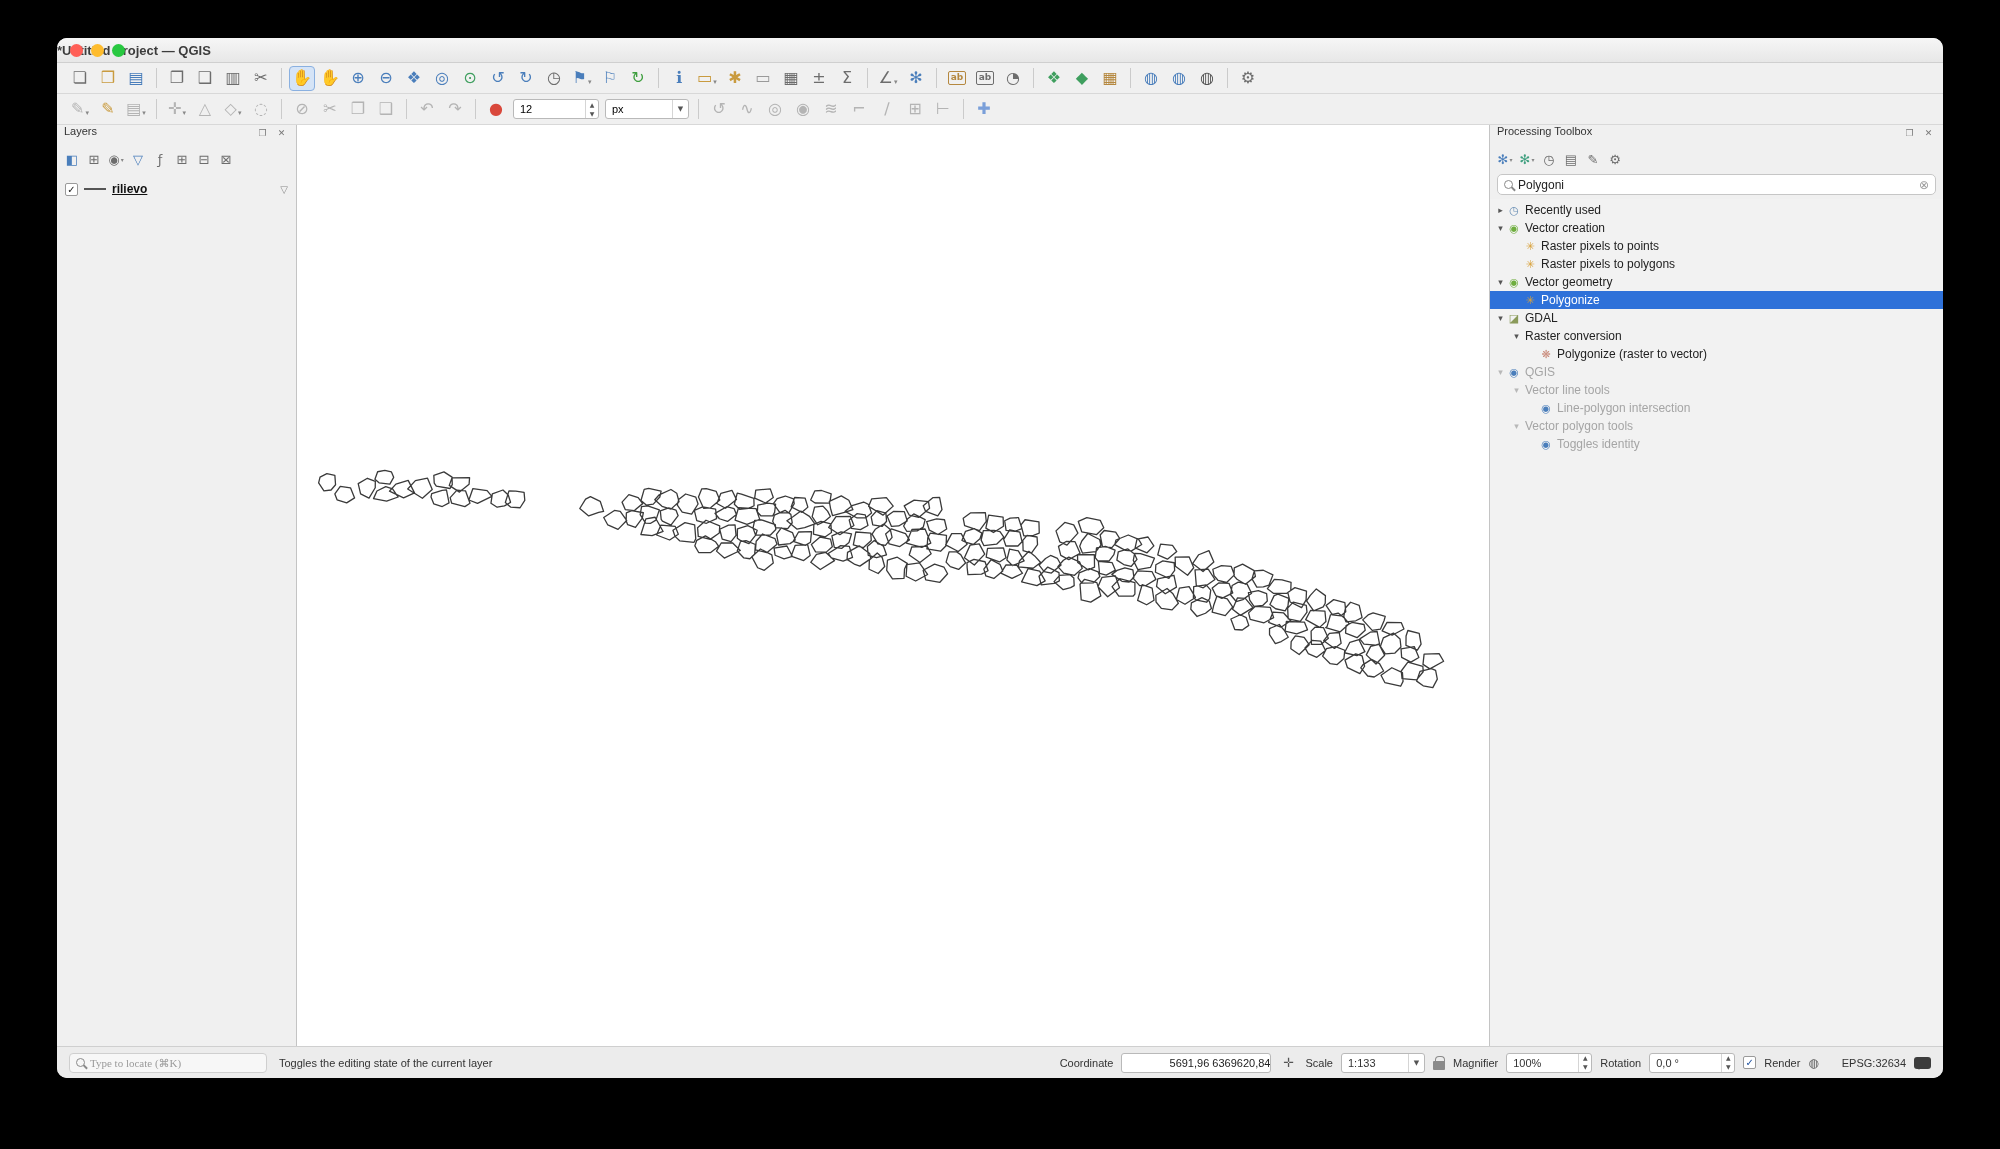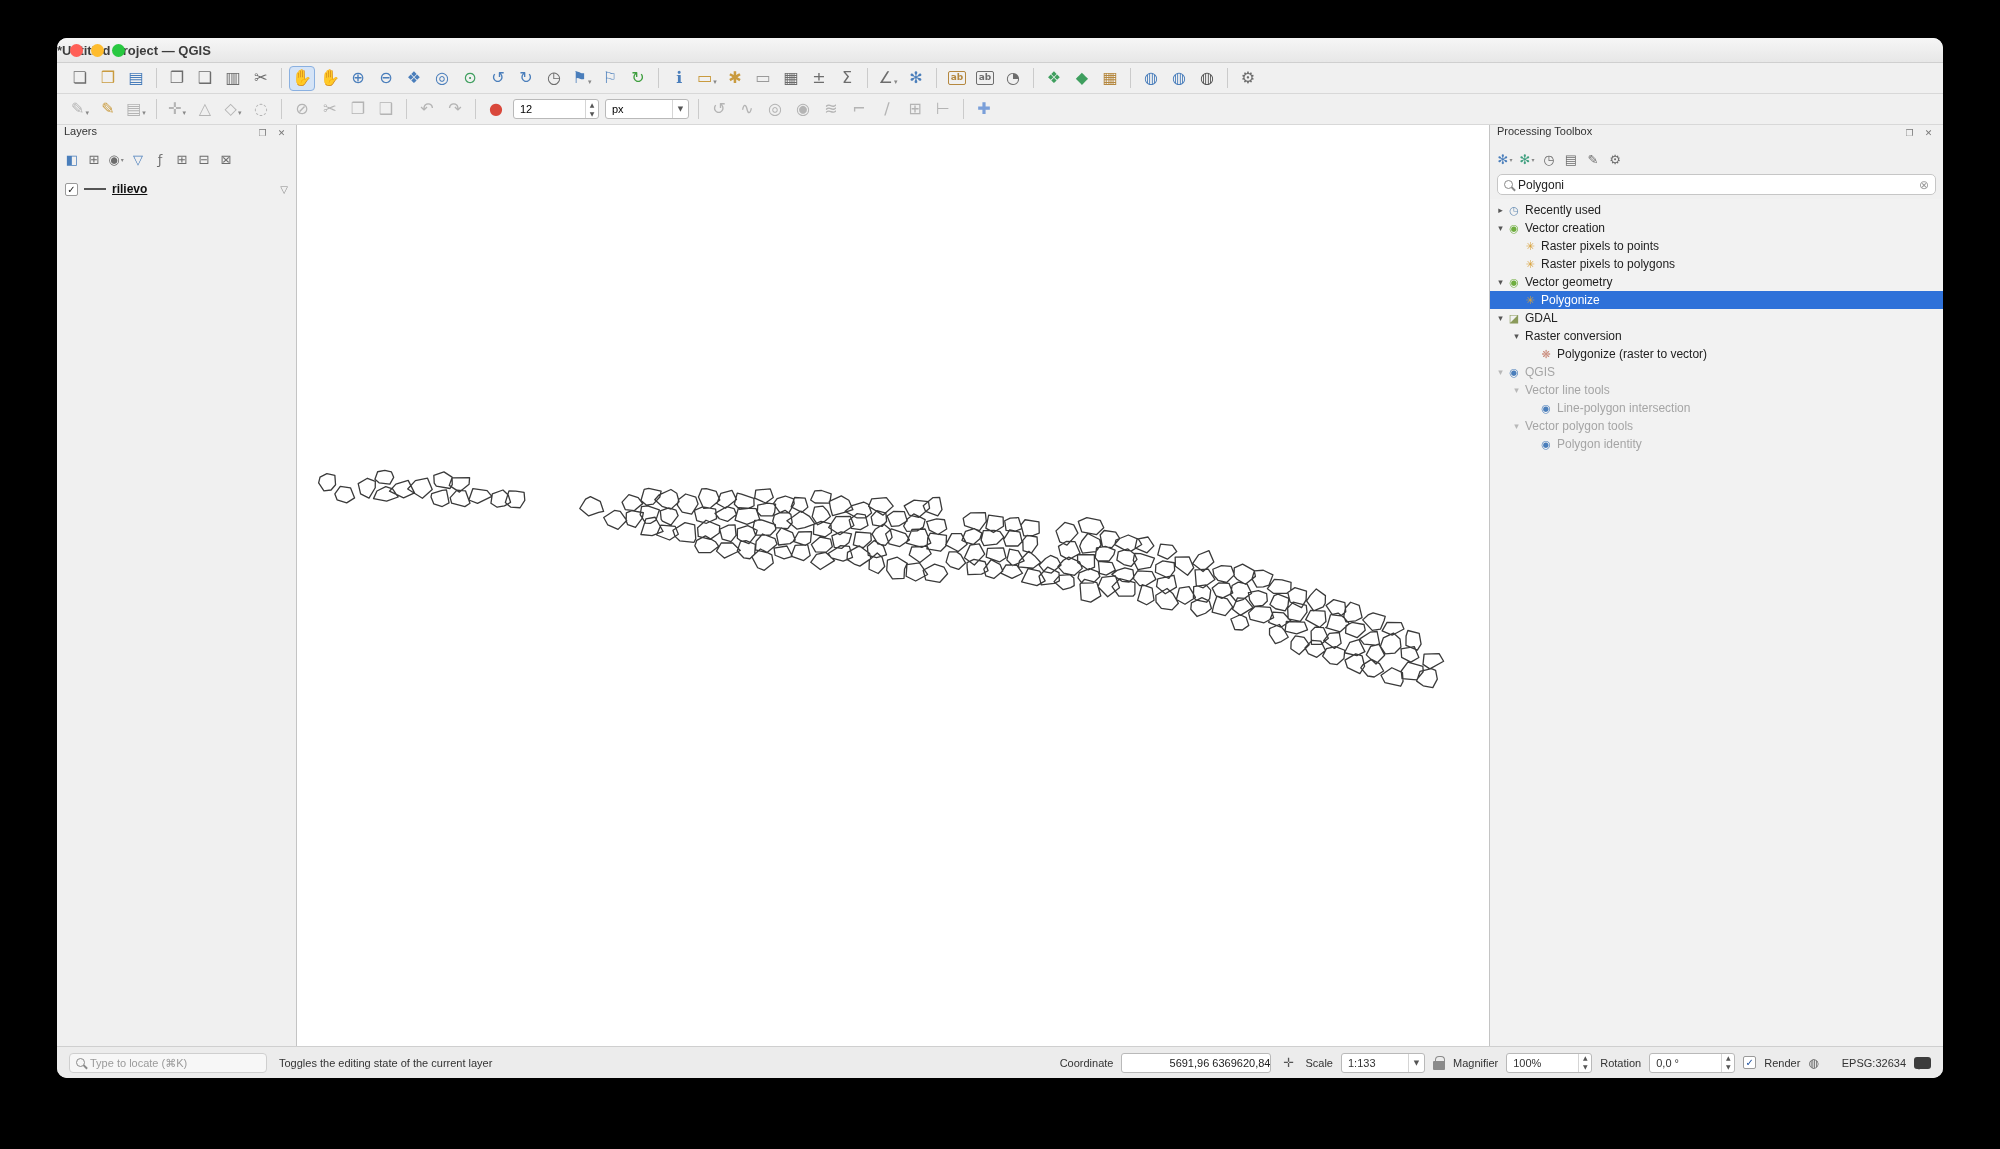--- a/index.html
+++ b/index.html
@@ -45,21 +45,21 @@
   .ptree{flex:1;overflow:hidden;padding-top:2px;background:#f2f2f2;}
   .trow{display:flex;align-items:center;height:18px;font-size:12px;color:#222;}
   .trow .arrow{width:11px;text-align:center;font-size:9px;color:#555;flex:0 0 11px;font-family:"DejaVu Sans",sans-serif;}
   .trow .ticon{width:16px;text-align:center;font-size:11px;flex:0 0 16px;font-family:"DejaVu Sans",sans-serif;}
   .trow .tlabel{padding-left:3px;white-space:nowrap;}
   .trow.selected{background:#2e71d9;color:#fff;}
   .trow.disabled{color:#a5a5a5;}
   .trow.disabled .arrow{color:#b8b8b8;}
   .statusbar{height:32px;flex:0 0 auto;background:#ececec;border-top:1px solid #cfcfcf;display:flex;align-items:center;gap:8px;padding:0 12px;font-size:11px;color:#333;}
   .locate{width:198px;height:20px;background:#f7f7f7;border:1px solid #cfcfcf;border-radius:4px;display:flex;align-items:center;gap:5px;padding:0 6px;flex:0 0 198px;}
-  .locate input{border:0;outline:0;background:transparent;font-size:11px;width:100%;color:#333;font-family:Liberation Sans, sans-serif;}
+  .locate input{border:0;outline:0;background:transparent;font-size:11px;width:100%;color:#333;font-family:Liberation Serif, serif;}
   .locate input::placeholder{color:#9a9a9a;}
   .status-msg{margin-left:4px;white-space:nowrap;}
   .spacer{flex:1;}
   .sb-field{height:20px;background:#fff;border:1px solid #b9b9b9;border-radius:3px;display:flex;align-items:center;font-size:11px;overflow:hidden;}
   .coord-field{width:150px;}
   .coord-field input{border:0;outline:0;width:100%;text-align:right;font-size:11px;font-family:inherit;color:#222;background:transparent;}
   .combo{width:84px;}
   .combo .cval{flex:1;padding:0 6px;}
   .combo .carr{width:16px;align-self:stretch;display:flex;align-items:center;justify-content:center;border-left:1px solid #d5d5d5;color:#555;font-size:7px;font-family:"DejaVu Sans",sans-serif;}
   .spin{width:86px;}
@@ -462,21 +462,21 @@
               <span class="ticon" style="color: rgb(74, 126, 187);">◉</span>
               <span class="tlabel">Line-polygon intersection</span>
             </div>
             <div class="trow disabled" style="padding-left: 21px;">
               <span class="arrow">▾</span>
               <span class="tlabel">Vector polygon tools</span>
             </div>
             <div class="trow disabled" style="padding-left: 37px;">
               <span class="arrow"></span>
               <span class="ticon" style="color: rgb(74, 126, 187);">◉</span>
-              <span class="tlabel">Polygon identity</span>
+              <span class="tlabel">Toggles identity</span>
             </div>
           </div>
       </div>
 
     </div>
 
     <div class="statusbar">
       <div class="locate">
         <span class="mag"></span>
         <input placeholder="Type to locate (⌘K)" style="">

